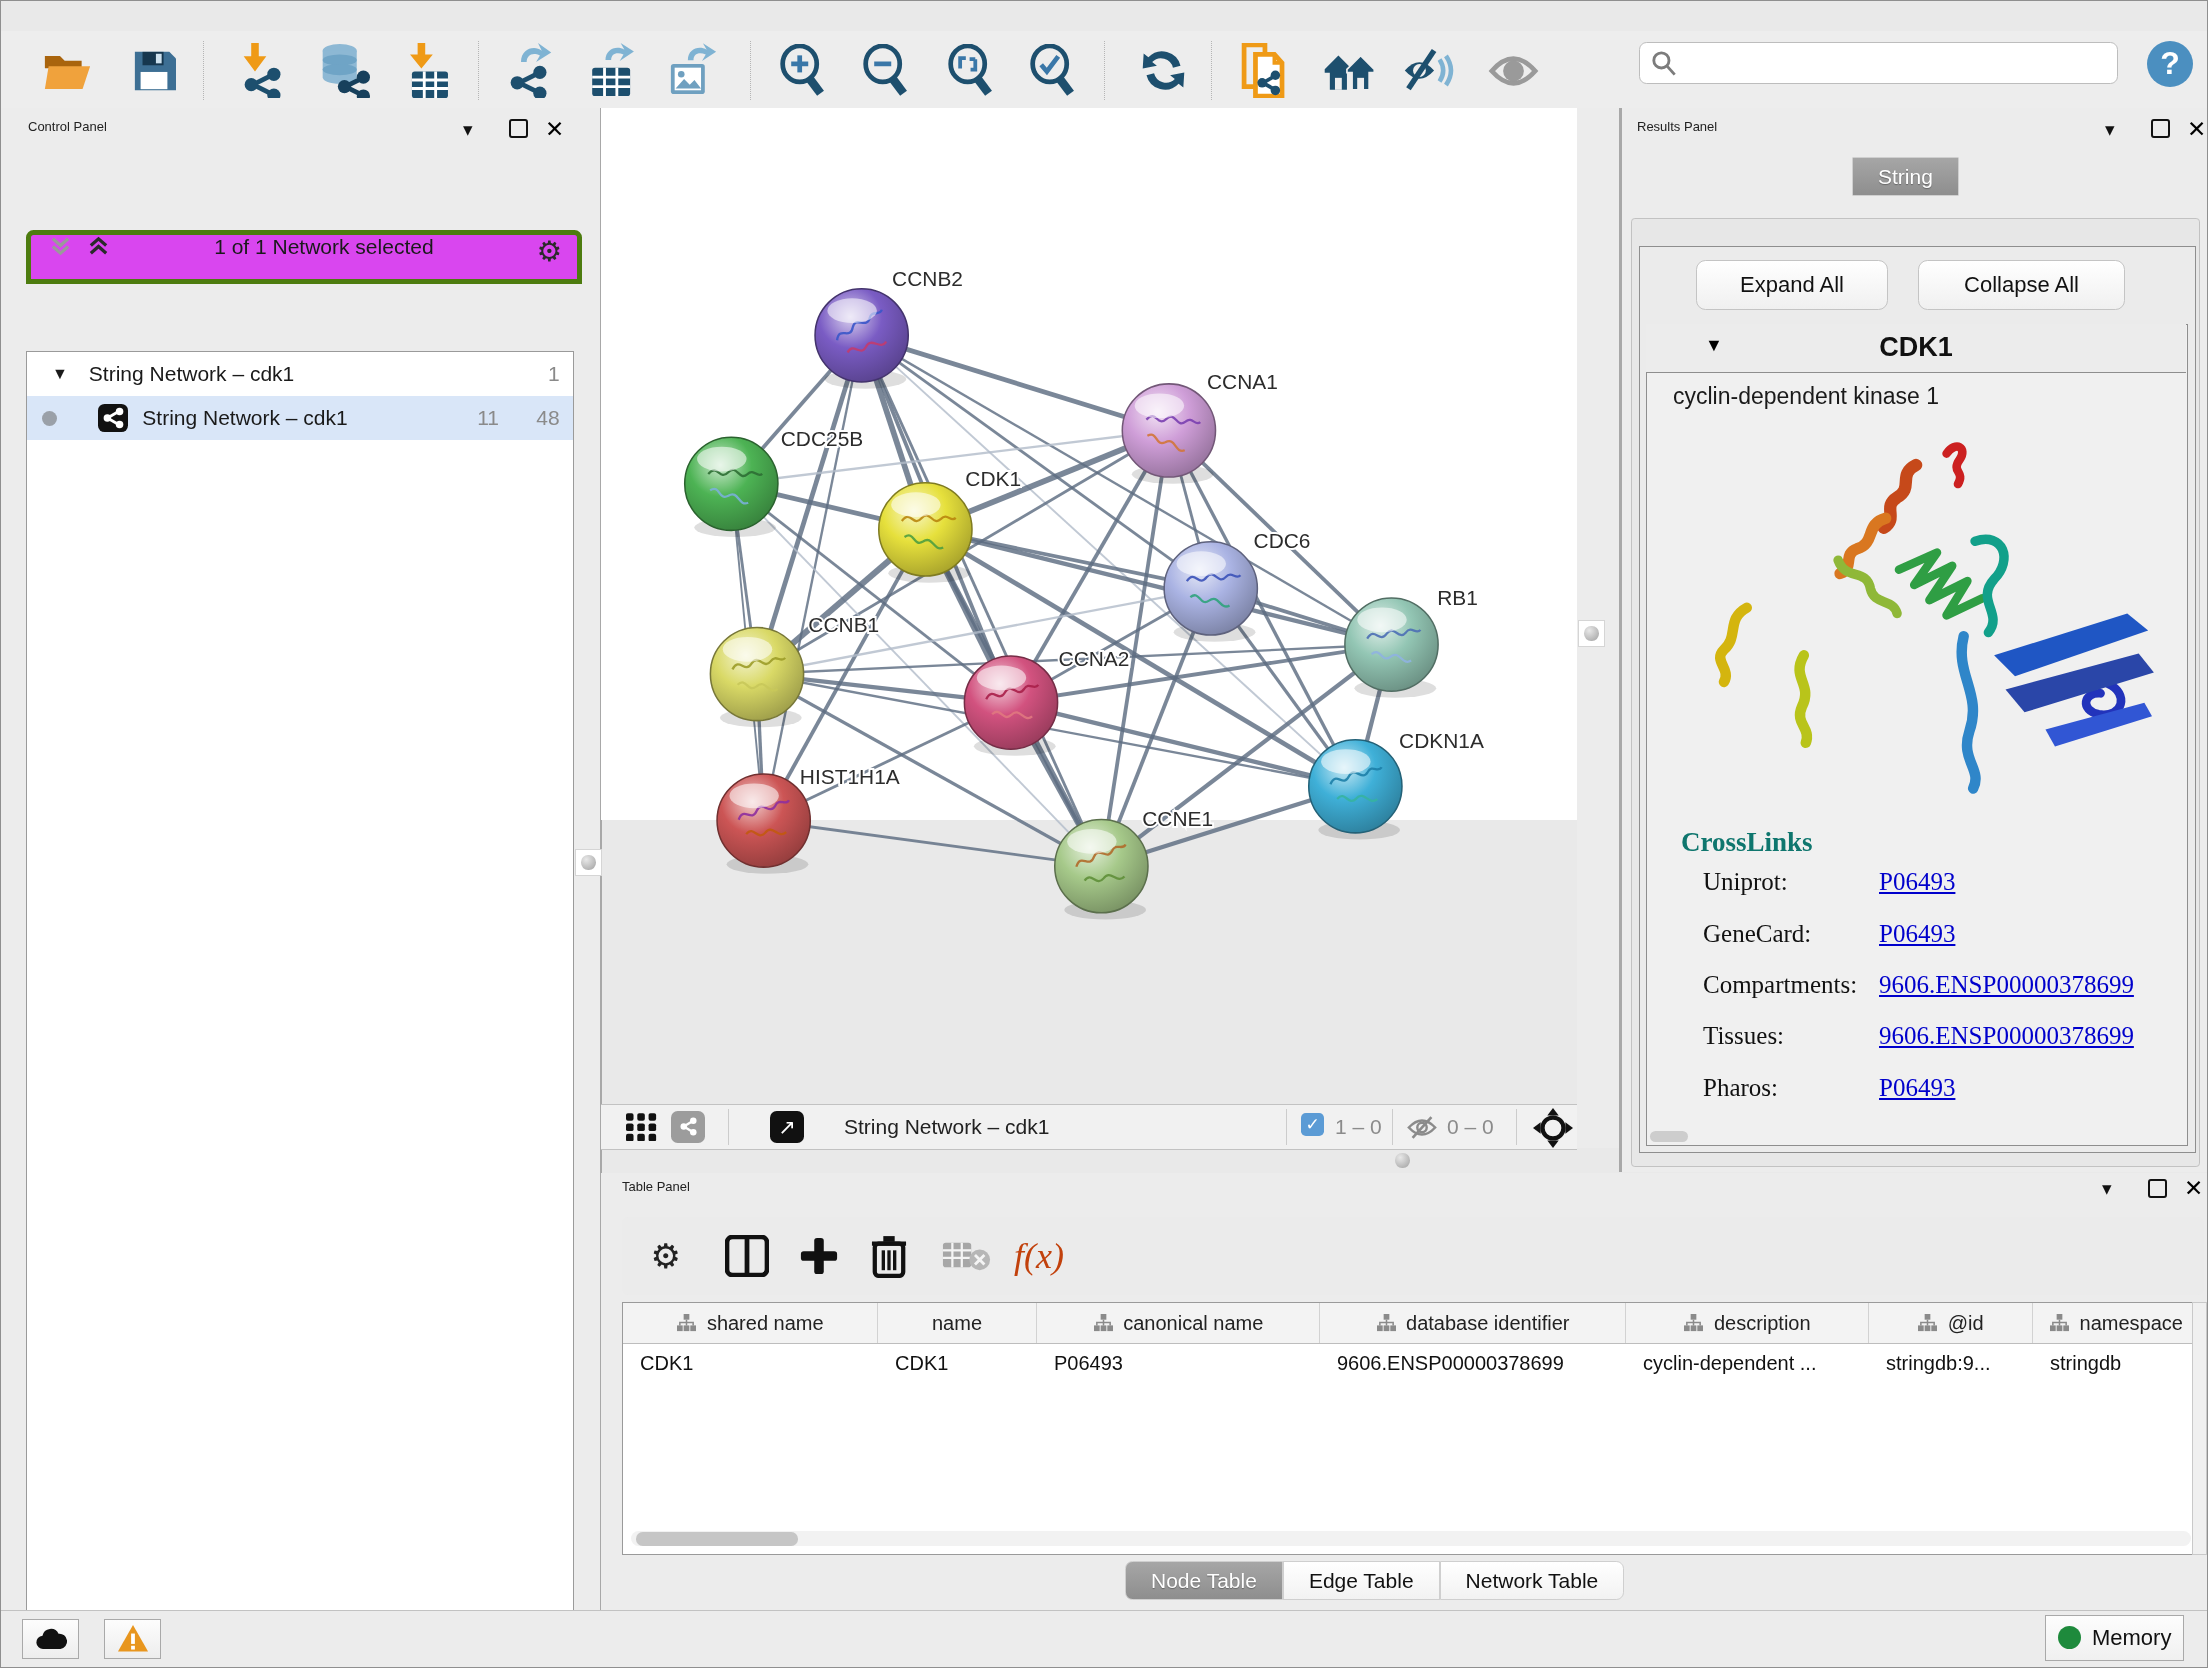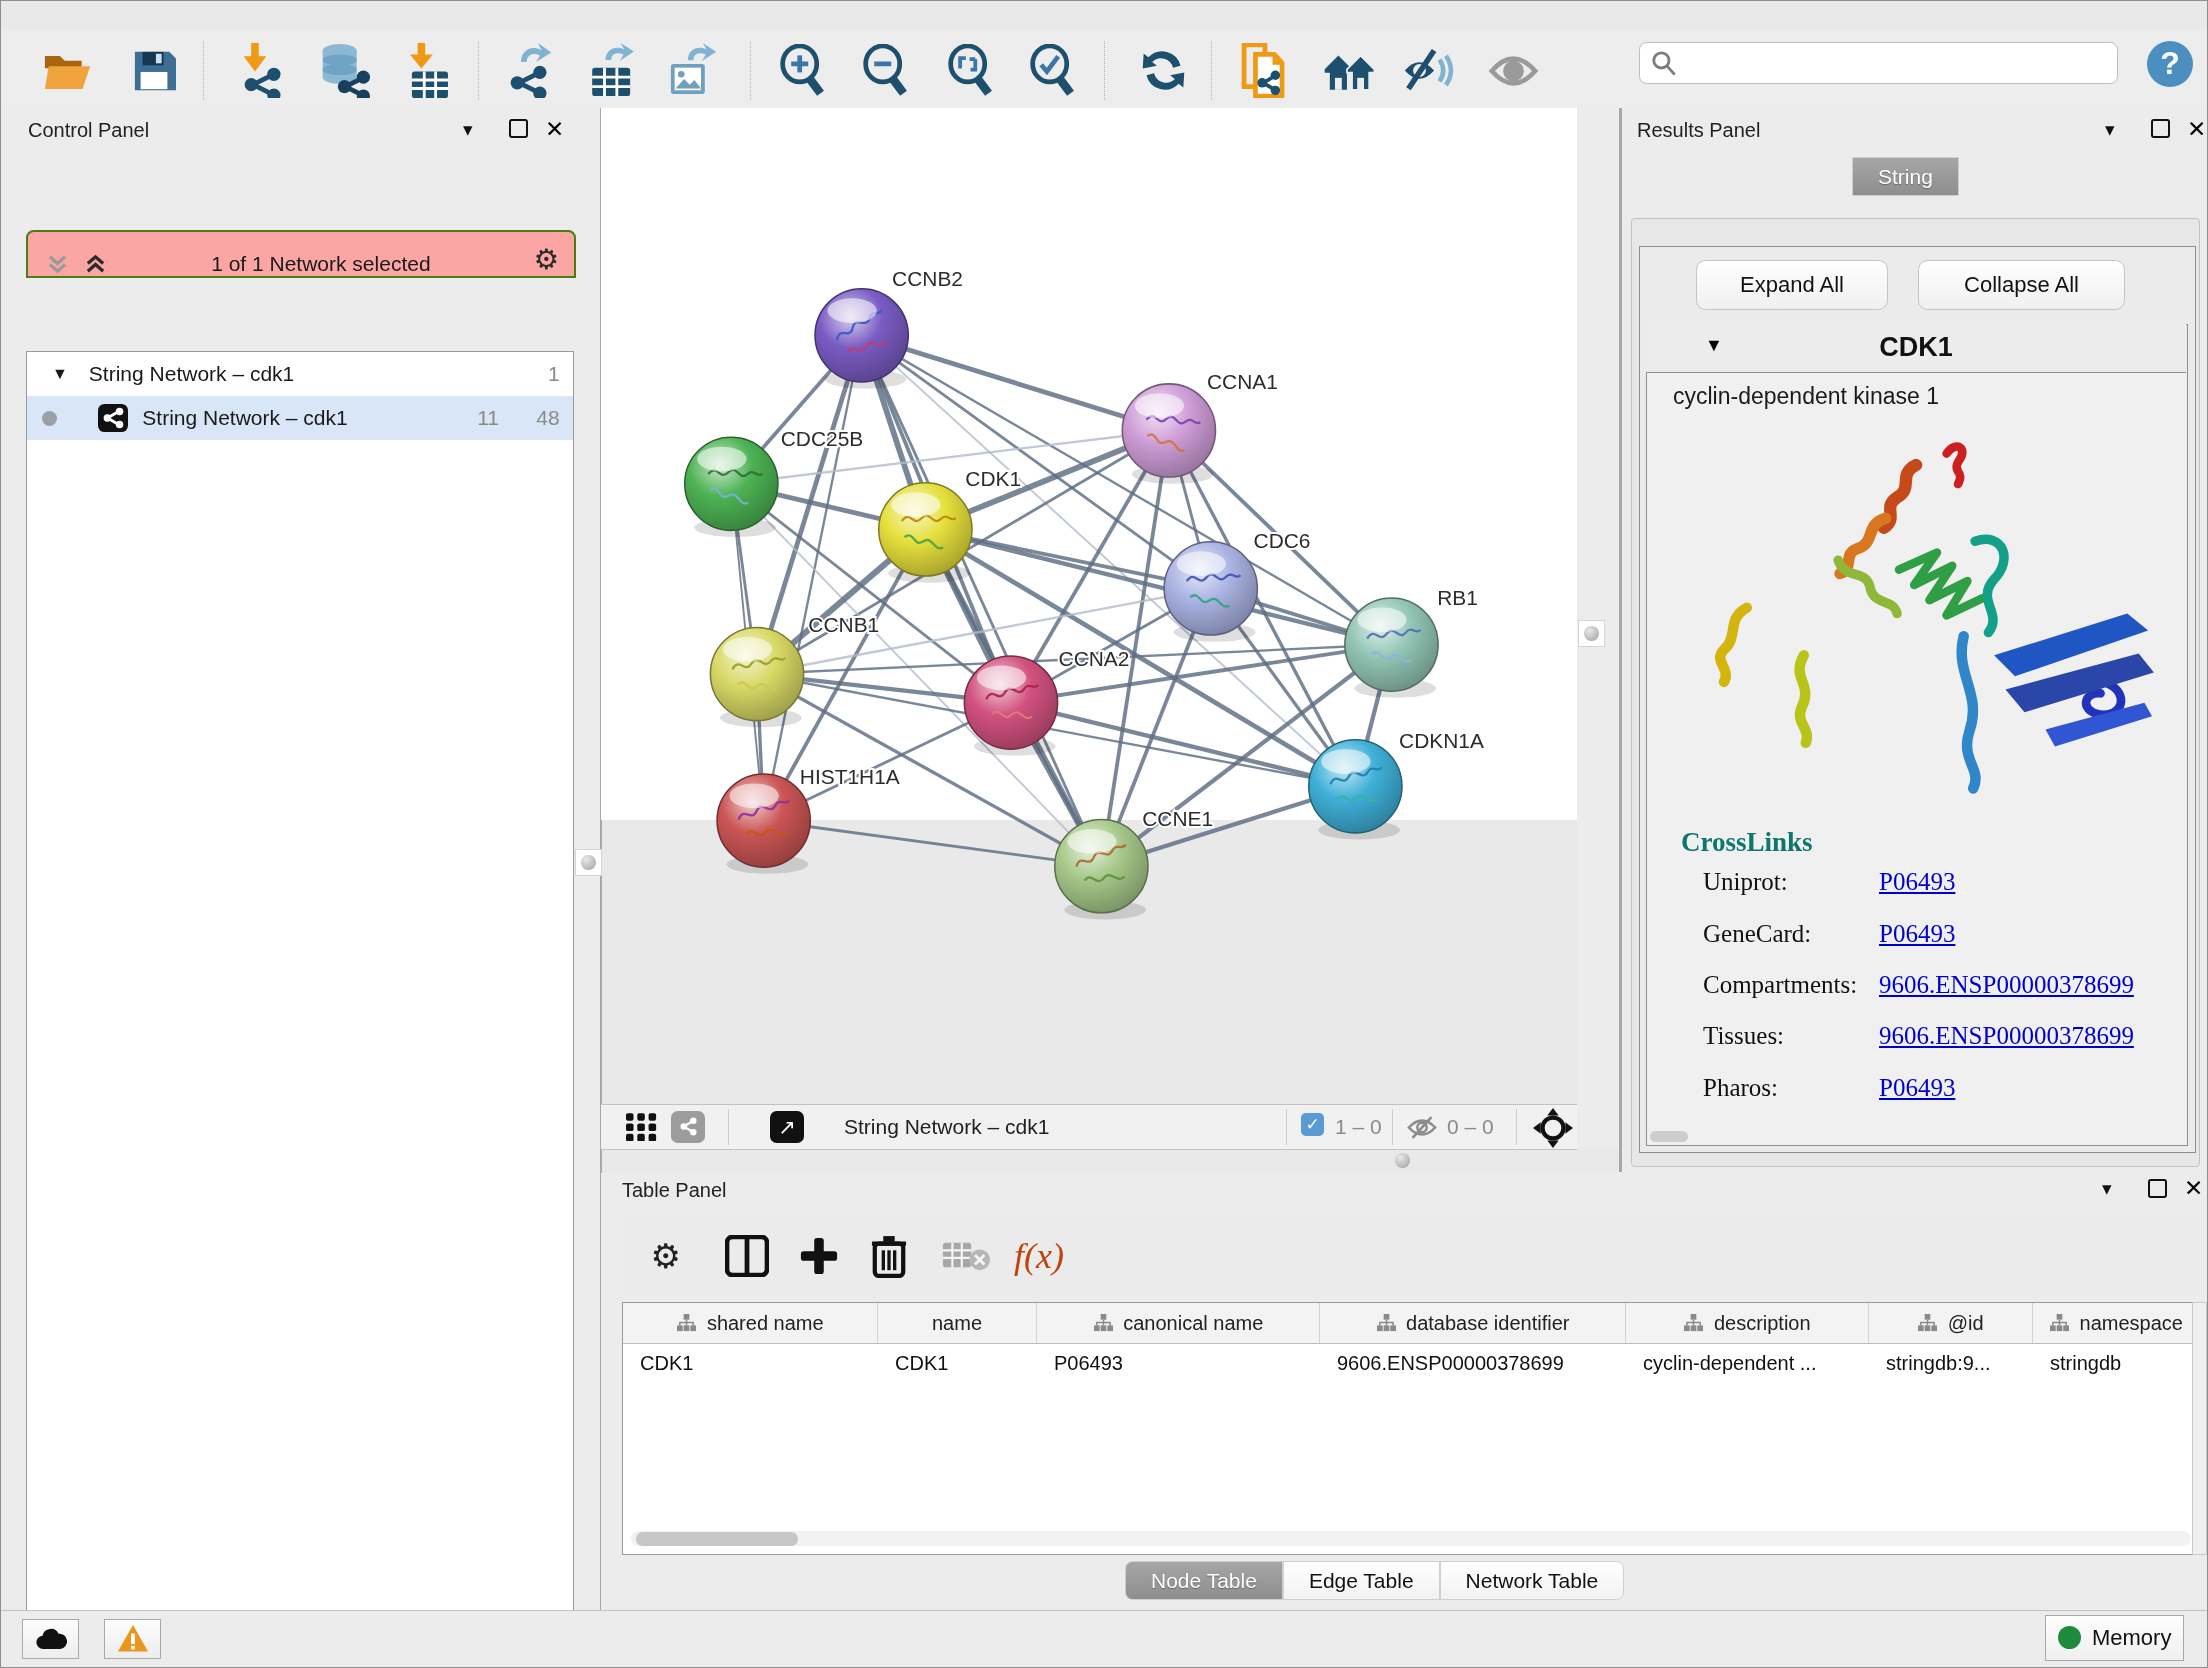--- a/index.html
+++ b/index.html
@@ -9,21 +9,21 @@
   #titlebar{left:0;top:0;width:2208px;height:30px;background:linear-gradient(#efefef,#dcdcdc);border-bottom:1px solid #b9b9b9;}
   .tl{width:19px;height:19px;border-radius:50%;background:#c3c3c3;border:1px solid #a8a8a8;top:4.8px;}
   #wtitle{width:100%;text-align:center;top:3.8px;font-size:18px;font-weight:600;color:#444;}
   
   #toolbar{left:0;top:30px;width:2208px;height:77px;background:#ededed;border-bottom:1px solid #bdbdbd;}
   .tbi{position:absolute;top:13.3px;width:53px;height:53px;display:flex;align-items:center;justify-content:center;}
   .tsep{position:absolute;top:9.5px;width:0;height:59px;border-left:1.9px dotted #b5b5b5;}
   #searchbox{left:1638px;top:11.4px;width:479px;height:42px;background:#fff;border:1.9px solid #bdbdbd;border-radius:7.6px;display:flex;align-items:center;padding-left:9.5px;box-sizing:border-box;}
   #helpbtn{left:2146px;top:9.5px;width:46px;height:46px;border-radius:50%;background:#4b8fc0;color:#fff;font-size:32px;font-weight:bold;display:flex;align-items:center;justify-content:center;}
   
-  .ptitle{font-size:20px;color:#222;}
+  .ptitle{font-size:13px;color:#222;}
   .pctl{color:#111;font-size:19px;}
   .floatbox{display:inline-block;width:15px;height:15px;border:2.4px solid #111;border-radius:2.9px;}
   .tabbtn{display:inline-block;padding:6.7px 25px;font-size:21px;color:#111;background:linear-gradient(#ffffff,#f2f2f2);border:1px solid #cfcfcf;cursor:default;}
   .tabbtn.sel{background:linear-gradient(#a6a6a6,#8e8e8e);color:#fff;text-shadow:0 1px 1px #666;}
   .tabbtn:first-child{border-radius:7.6px 0 0 7.6px;}
   .tabbtn:last-child{border-radius:0 7.6px 7.6px 0;}
   
   #ctrl-tabs{left:114px;top:150px;}
   #treebox{left:25px;top:243px;width:546px;height:1353px;background:#fff;border:1.9px solid #9a9a9a;}
   .trow{position:relative;height:44px;display:flex;align-items:center;font-size:21px;color:#1a1a1a;}
@@ -254,21 +254,21 @@
     <div id="helpbtn" class="abs">?</div>
   </div>
 
   <div class="abs" style="left:0;top:107px;width:599px;height:1502px;background:#ececec">
     <div class="abs ptitle" style="left:27px;top:11.4px">Control Panel</div>
     <div class="abs pctl" style="left:462px;top:9.5px">▾</div>
     <div class="abs" style="left:508px;top:11.4px"><span class="floatbox"></span></div>
     <div class="abs" style="left:544px;top:7.6px;font-size:23px;font-weight:bold">✕</div>
 
 
-    <div class="abs" style="left:25px;top:122px;width:546px;height:44px;background:#fca5a5;border:2px solid #4d7c0f;border-radius:7.6px 7.6px 0 0;display:flex;align-items:flex-end">
+    <div class="abs" style="left:25px;top:122px;width:546px;height:44px;background:#d946ef;border:5px solid #4d7c0f;border-radius:7.6px 7.6px 0 0;display:flex;align-items:flex-start">
       <svg width="25" height="23" viewBox="0 0 26 24" style="margin-left:17px">
           <g fill="none" stroke="#9a9a9a" stroke-width="3.4">
             <path d="M5 4 l8 7 8 -7"></path>
             <path d="M5 12 l8 7 8 -7"></path>
           </g>
         </svg>
       <svg width="25" height="23" viewBox="0 0 26 24" style="margin-left:13.3px">
           <g fill="none" stroke="#2a2a2a" stroke-width="3.4">
             <path d="M5 11 l8 -7 8 7"></path>
             <path d="M5 19 l8 -7 8 7"></path>

